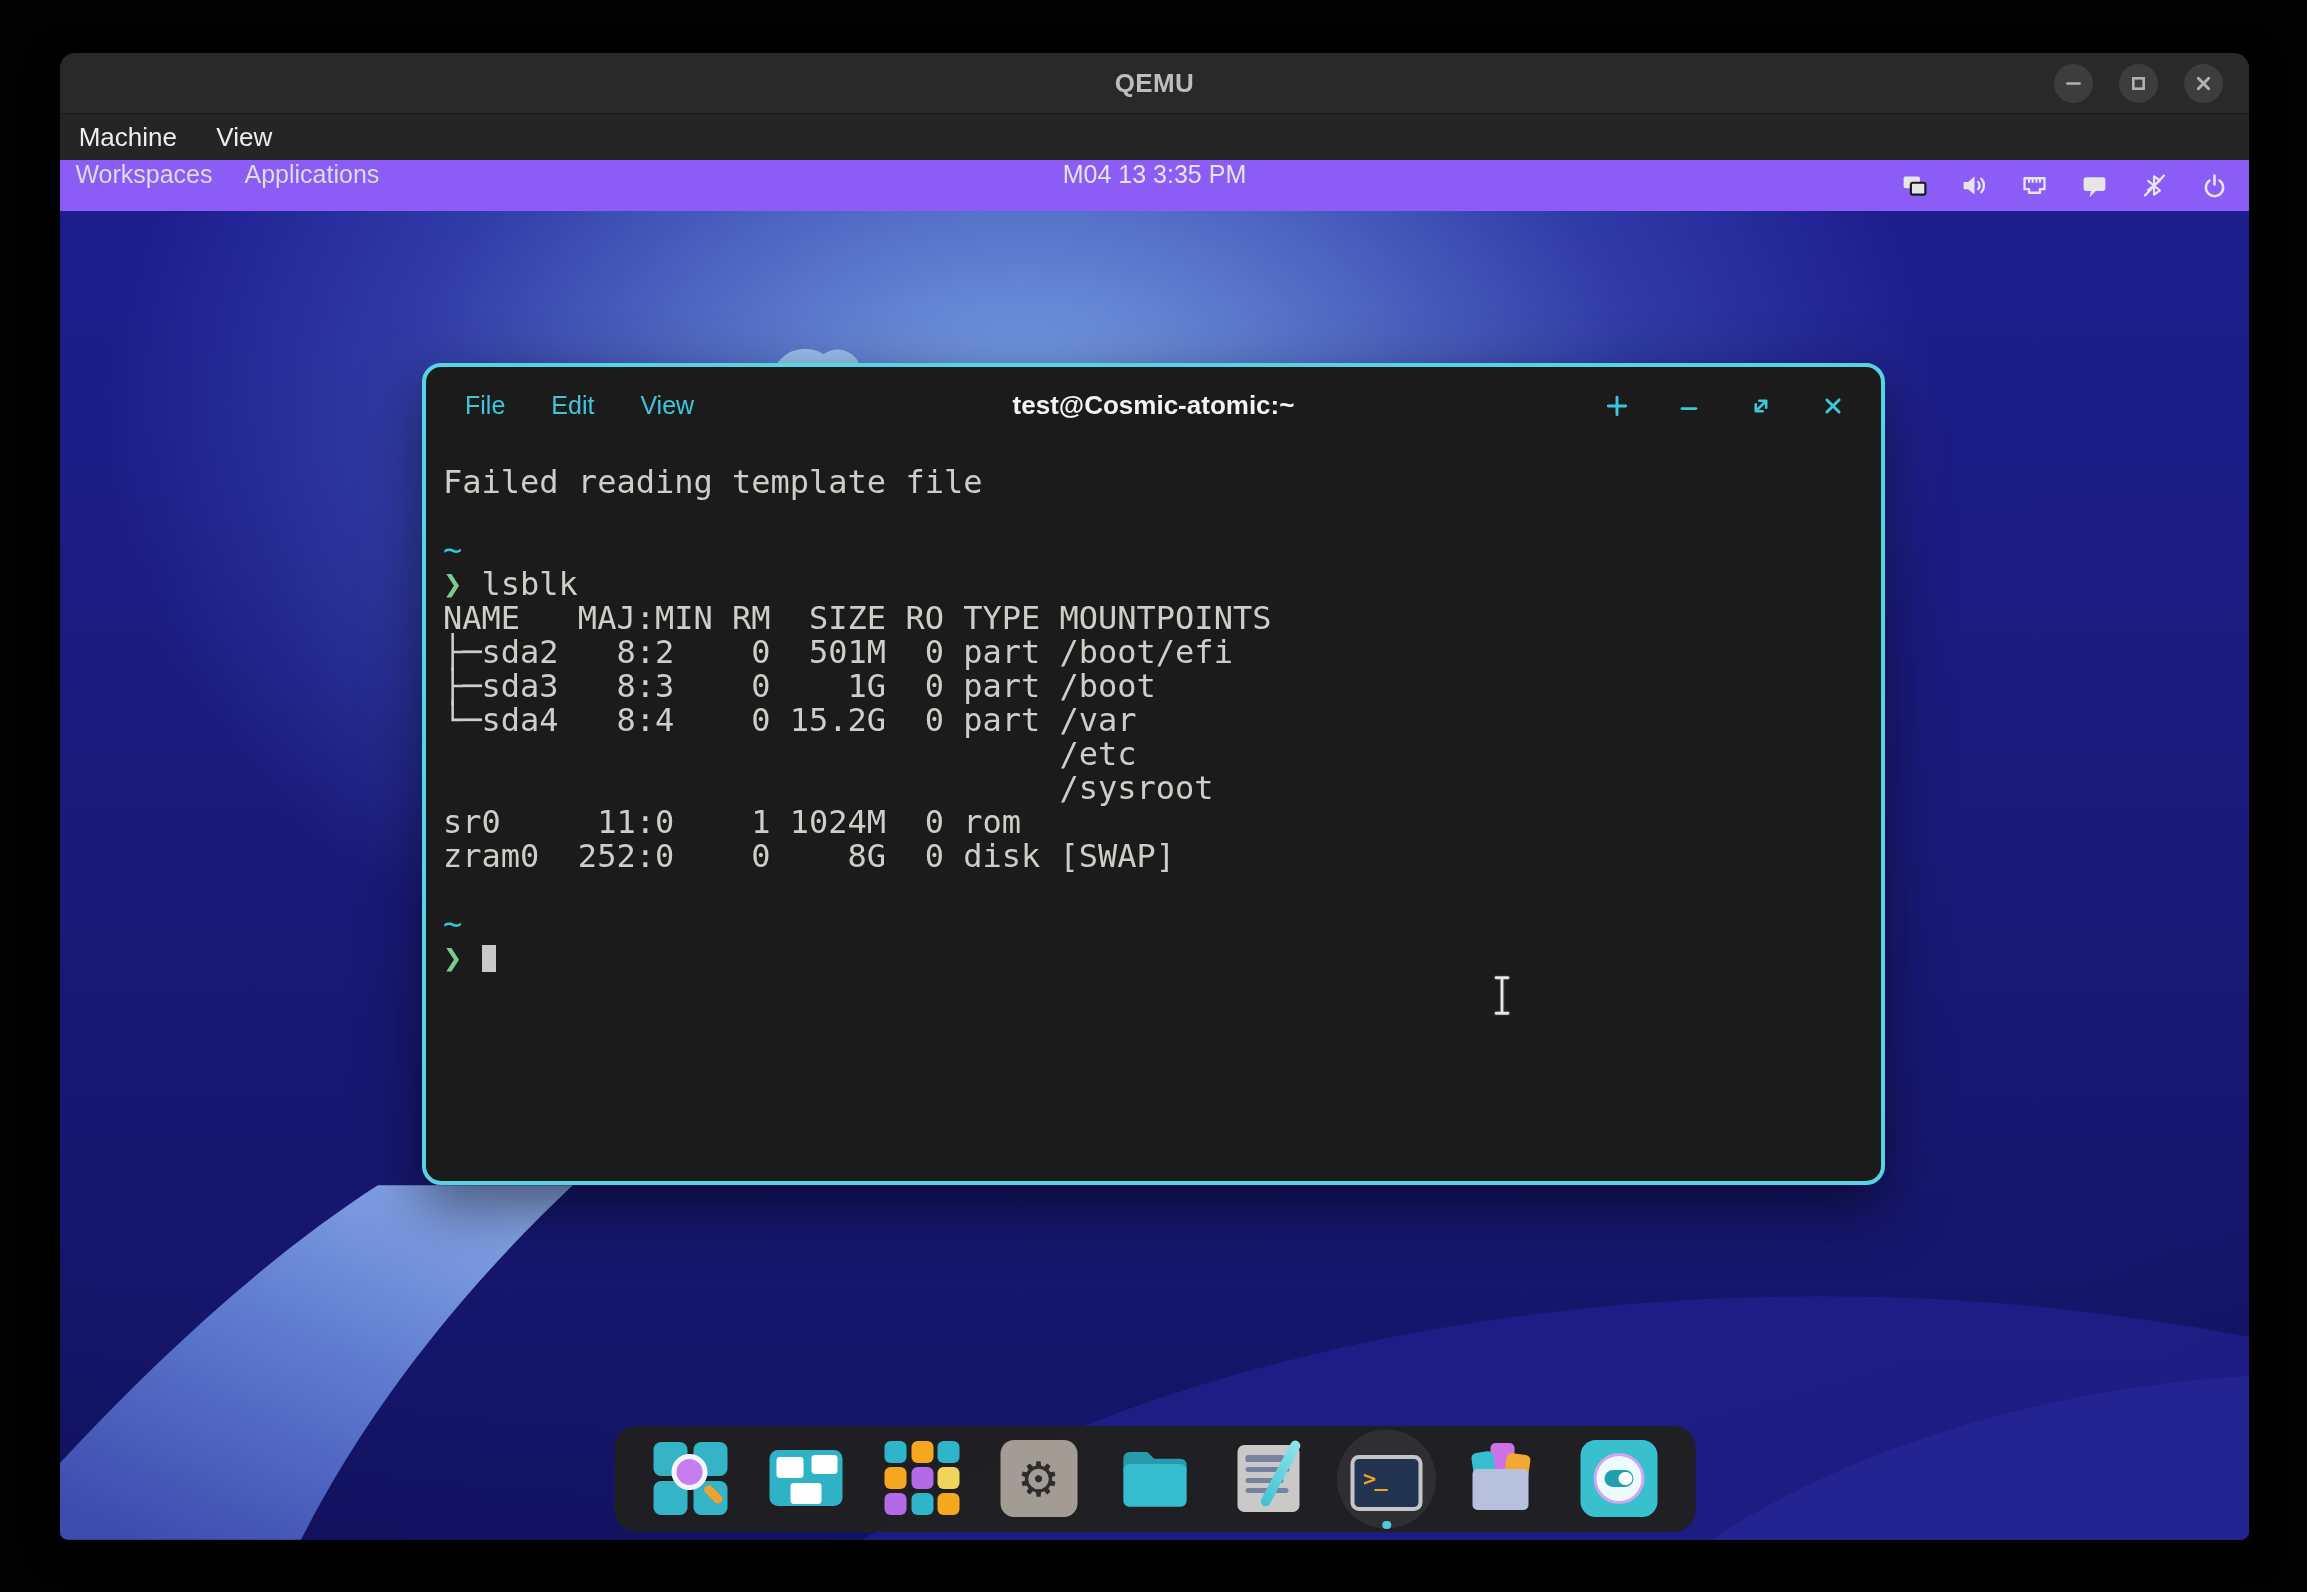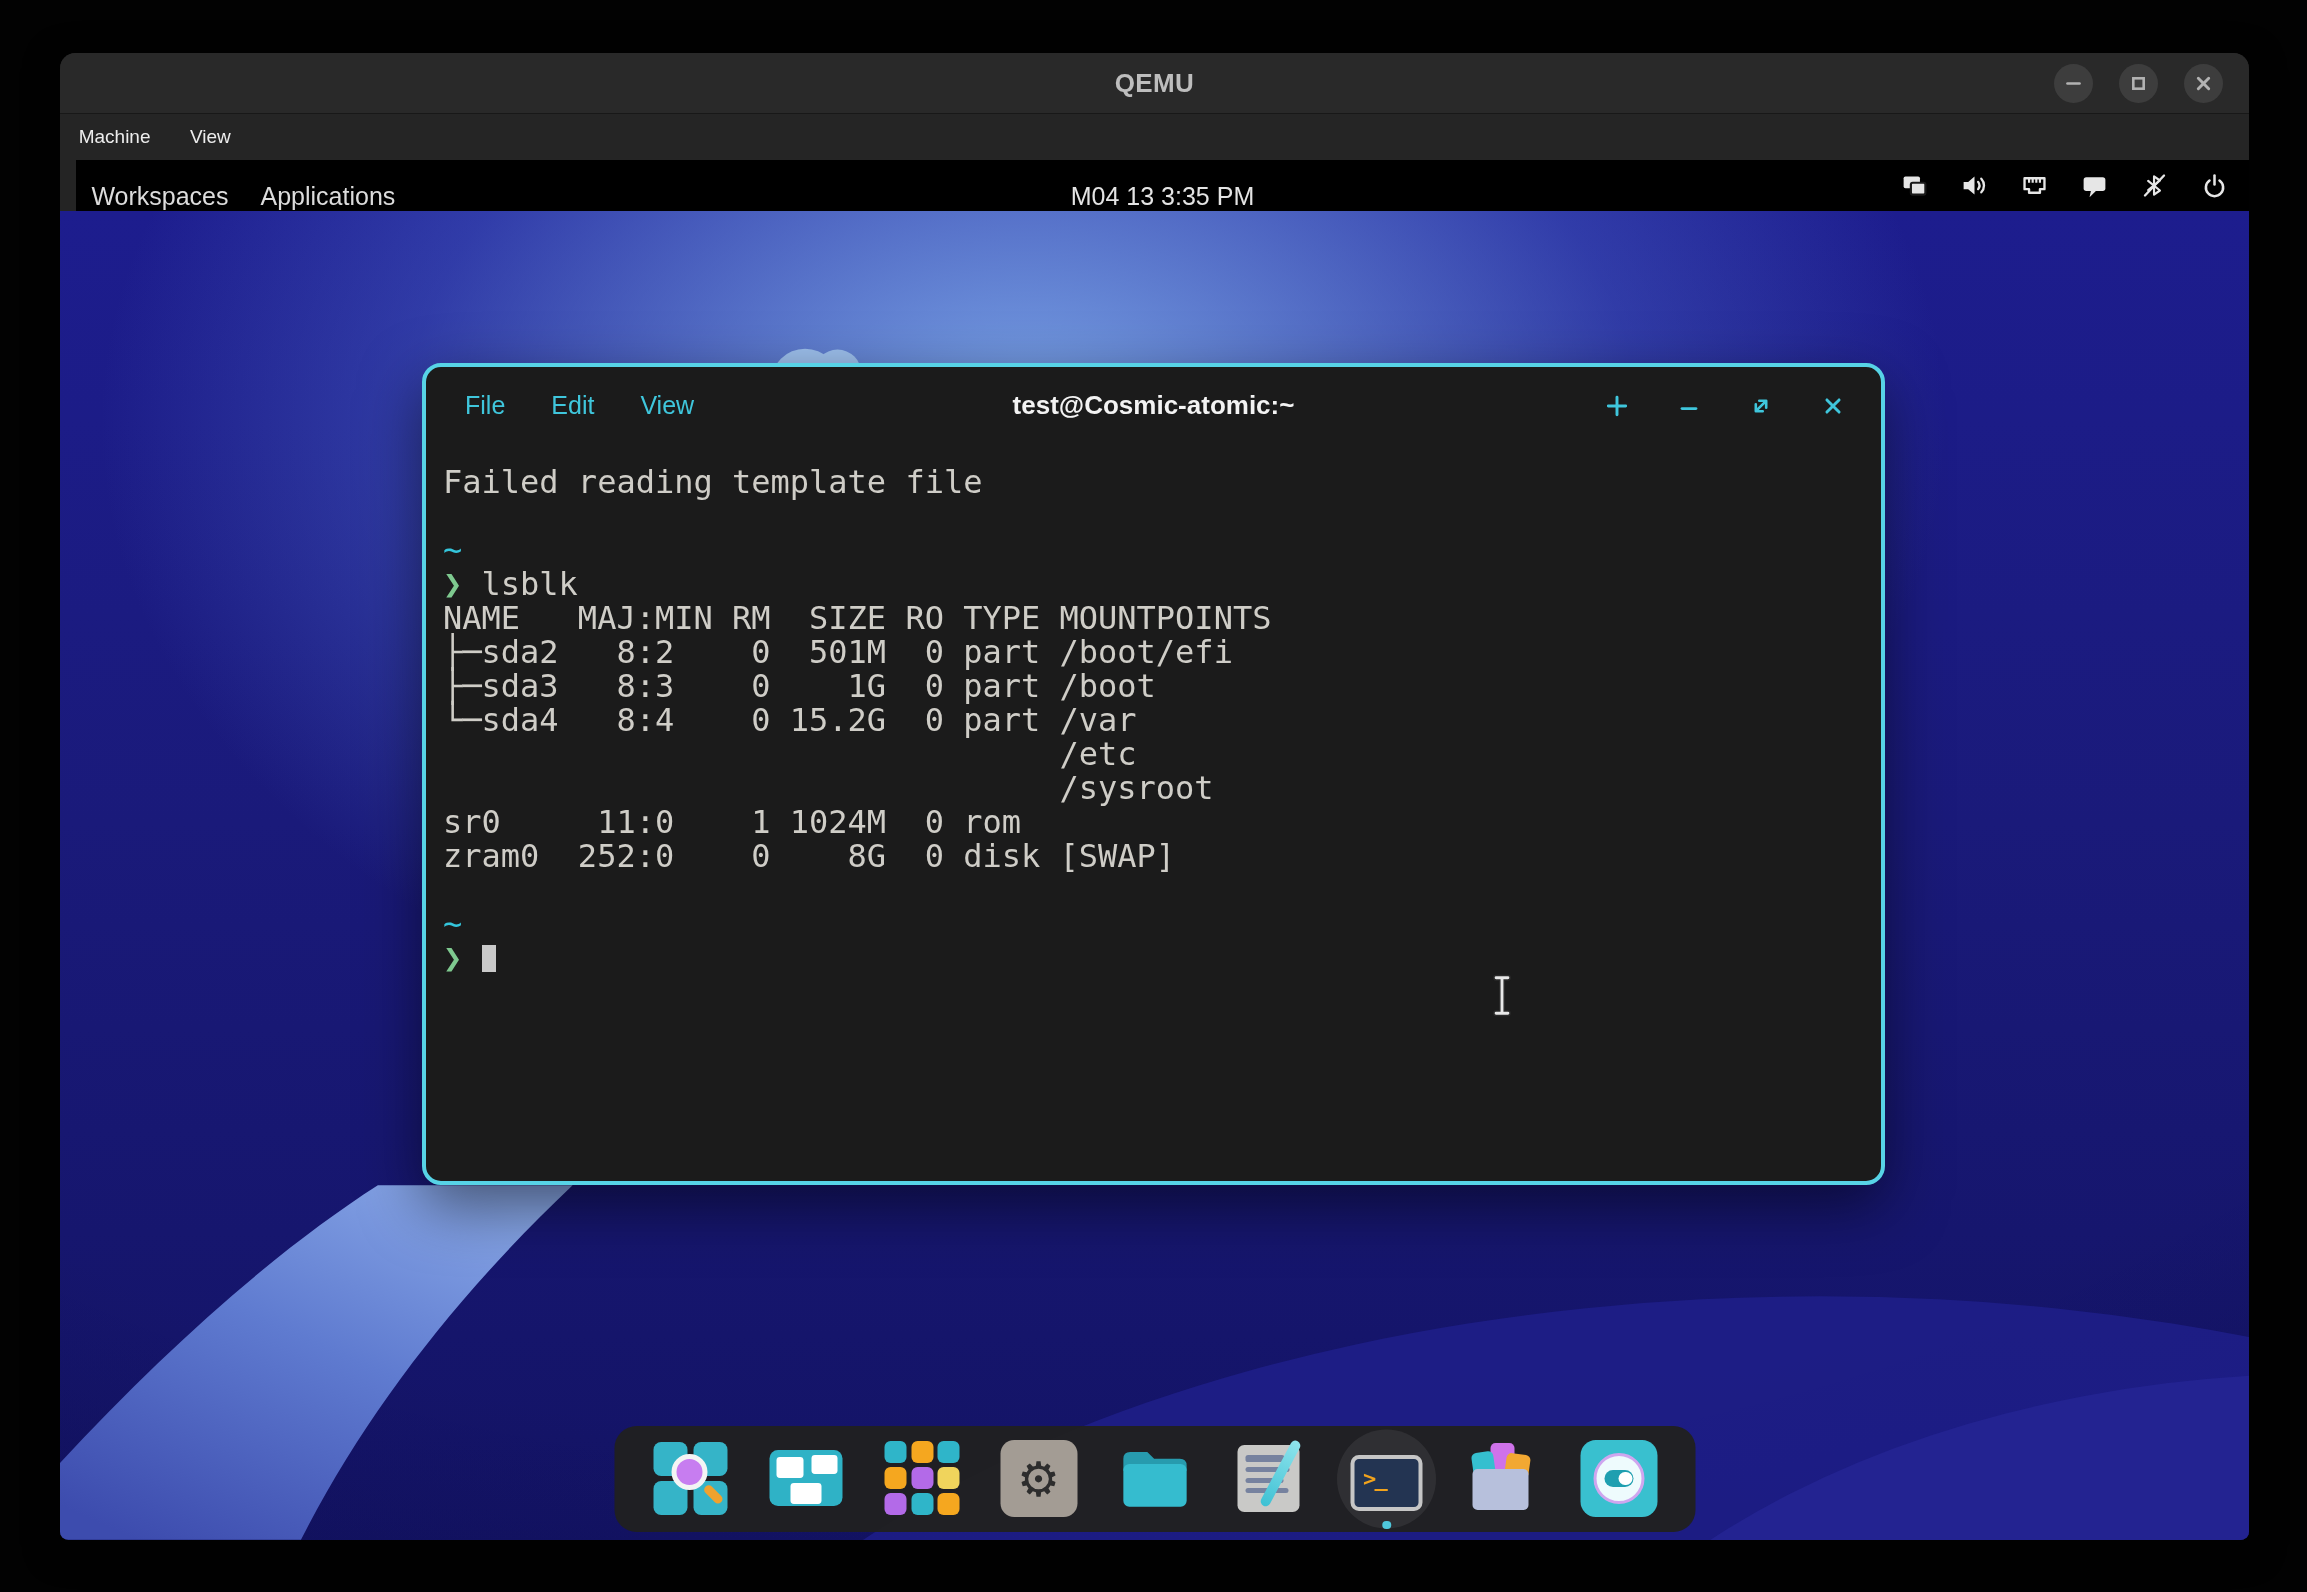--- a/index.html
+++ b/index.html
@@ -12,25 +12,25 @@
     border-radius:15.4px 15.4px 8.5px 8.5px; overflow:hidden; background:#242424;
     box-shadow:0 8.5px 34px rgba(0,0,0,.7); }
   .qemu-titlebar { position:relative; height:61px; background:#292929; border-bottom:0.9px solid #181818;
     display:flex; align-items:center; justify-content:center; }
   .qemu-title { font-size:26px; font-weight:bold; color:#bdbdbd; letter-spacing:0.4px; }
   .qemu-controls { position:absolute; right:26px; top:0; height:100%; display:flex; align-items:center; gap:26px; }
   .wbtn { width:39px; height:39px; border-radius:50%; background:#3d3d3d; display:flex; align-items:center; justify-content:center; cursor:default; }
   .wbtn svg { display:block; }
 
   .qemu-menubar { height:46px; background:#252525; display:flex; align-items:center; gap:36px; padding-left:17px; }
-  .qemu-menu-item { font-size:19px; color:#ededed; padding:0 1.7px; }
+  .qemu-menu-item { font-size:26px; color:#ededed; padding:0 1.7px; }
 
   
   .screen { position:relative; width:100%; height:1380px; overflow:hidden; }
-  .panel { position:relative; height:51px; background:#000000; display:flex; align-items:flex-end;margin-left:16px; }
+  .panel { position:relative; height:51px; background:#8b5cf6; display:flex; align-items:flex-start; }
   .panel-left { display:flex; align-items:center; gap:32px; padding-left:15.4px; }
   .panel-item { font-size:25px; color:#dcdcdc; }
   .panel-clock { position:absolute; left:50%; transform:translateX(-50%); font-size:25px; color:#e4e4e4; }
   .panel-tray { position:absolute; right:19px; top:0; height:100%; display:flex; align-items:center; gap:29px; }
   .tray-icon { width:31px; height:31px; display:flex; align-items:center; justify-content:center; }
 
   
   .desktop { position:relative; width:100%; height:1329px; overflow:hidden;
     background:
       radial-gradient(1282px 897px at 44% 16%, rgba(133,180,242,.9) 0%, rgba(86,118,220,.35) 48%, rgba(45,55,160,0) 72%),

